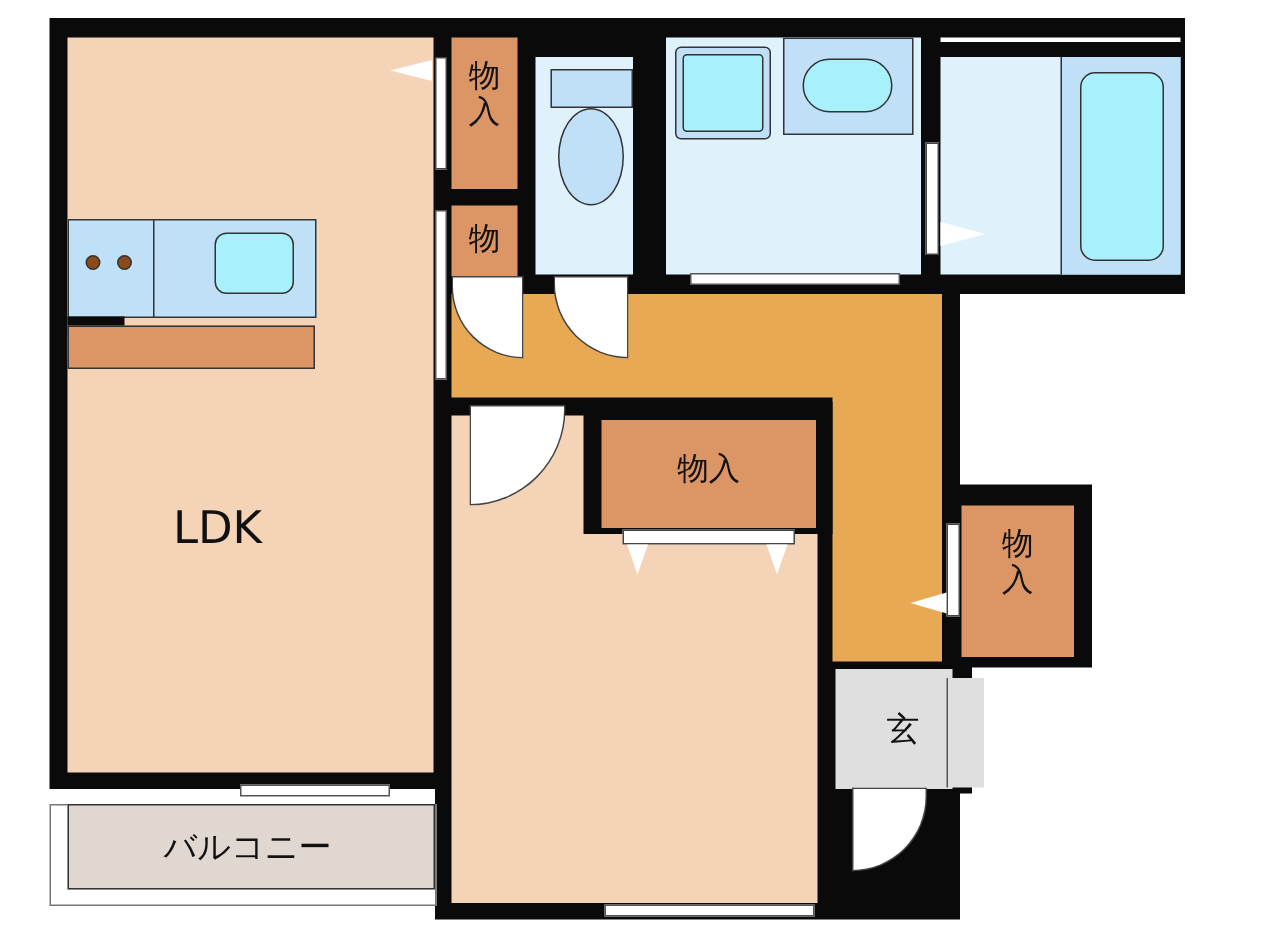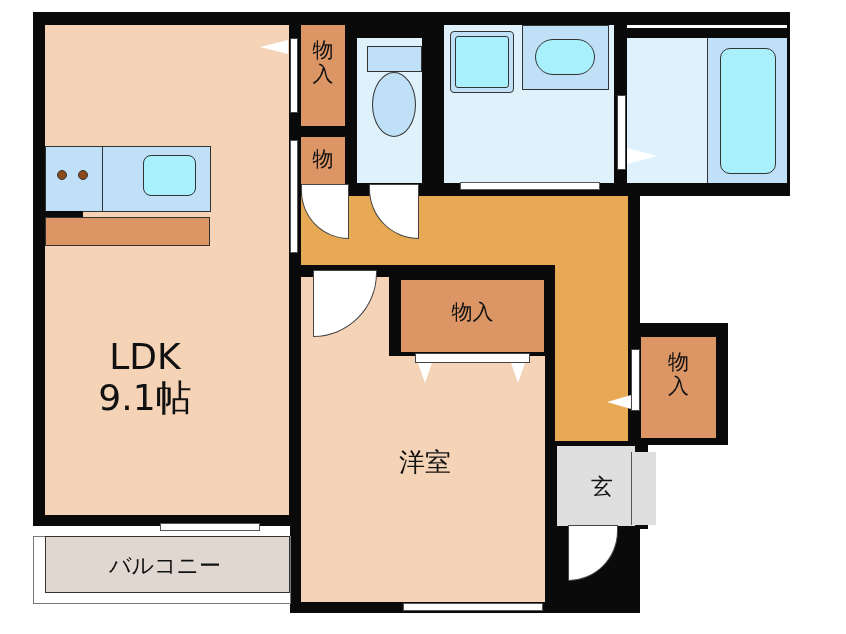--- a/index.html
+++ b/index.html
@@ -28,23 +28,22 @@
 <div class="abs ldk" style="left:45px;top:25px;width:244px;height:490px;"></div>
 
 <div class="abs" style="left:45px;top:146px;width:166px;height:66px;background:#bfe0f7;border:1px solid #333;"></div>
 <div class="abs" style="left:45px;top:146px;width:58px;height:66px;border-right:1px solid #333;"></div>
 <div class="abs" style="left:57px;top:170px;width:10px;height:10px;border-radius:50%;background:#8a4a1a;border:1px solid #333;"></div>
 <div class="abs" style="left:78px;top:170px;width:10px;height:10px;border-radius:50%;background:#8a4a1a;border:1px solid #333;"></div>
 <div class="abs" style="left:143px;top:155px;width:53px;height:41px;border-radius:8px;background:#a8f0fc;border:1px solid #333;"></div>
 <div class="abs wall" style="left:45px;top:211px;width:38px;height:12px;"></div>
 <div class="abs" style="left:45px;top:217px;width:165px;height:29px;background:#dc9666;border:1px solid #333;"></div>
 
-<div class="abs label" style="left:95px;top:336px;width:100px;font-size:36px;">
+<div class="abs label" style="left:95px;top:336px;width:100px;font-size:30px;">
   <div>LDK</div>
-  <div>9.1帖</div>
 </div>
 
 <div class="abs" style="left:290px;top:38px;width:8px;height:75px;background:#fff;border:1px solid #444;"></div>
 <div class="abs" style="left:260px;top:40px;width:0;height:0;border-top:7px solid transparent;border-bottom:7px solid transparent;border-right:28px solid #fff;"></div>
 
 <div class="abs" style="left:290px;top:140px;width:8px;height:113px;background:#fff;border:1px solid #555;"></div>
 
 <div class="abs closet" style="left:301px;top:25px;width:44px;height:101px;"></div>
 <div class="abs label" style="left:301px;top:38px;width:44px;font-size:21px;">
   <div>物</div>
@@ -83,21 +82,20 @@
 <div class="abs" style="left:313px;top:270px;width:64px;height:67px;background:#fff;border:1px solid #444;border-radius:0 0 64px 0;"></div>
 
 <div class="abs wall" style="left:389px;top:268px;width:166px;height:88px;"></div>
 <div class="abs closet" style="left:401px;top:280px;width:143px;height:72px;"></div>
 <div class="abs label" style="left:401px;top:300px;width:143px;font-size:21px;">物入</div>
 <div class="abs" style="left:415px;top:353px;width:115px;height:10px;background:#fff;border:1px solid #444;"></div>
 <div class="abs" style="left:418px;top:363px;width:0;height:0;border-left:7px solid transparent;border-right:7px solid transparent;border-top:20px solid #fff;"></div>
 <div class="abs" style="left:511px;top:363px;width:0;height:0;border-left:7px solid transparent;border-right:7px solid transparent;border-top:20px solid #fff;"></div>
 
 <div class="abs label" style="left:380px;top:448px;width:90px;font-size:26px;">
-  <div>洋室</div>
 </div>
 <div class="abs win" style="left:403px;top:603px;width:140px;height:8px;"></div>
 
 <div class="abs closet" style="left:641px;top:337px;width:75px;height:101px;"></div>
 <div class="abs label" style="left:641px;top:350px;width:75px;font-size:21px;">
   <div>物</div>
   <div>入</div>
 </div>
 <div class="abs" style="left:631px;top:349px;width:9px;height:62px;background:#fff;border:1px solid #444;"></div>
 <div class="abs" style="left:607px;top:395px;width:0;height:0;border-top:7px solid transparent;border-bottom:7px solid transparent;border-right:24px solid #fff;"></div>

